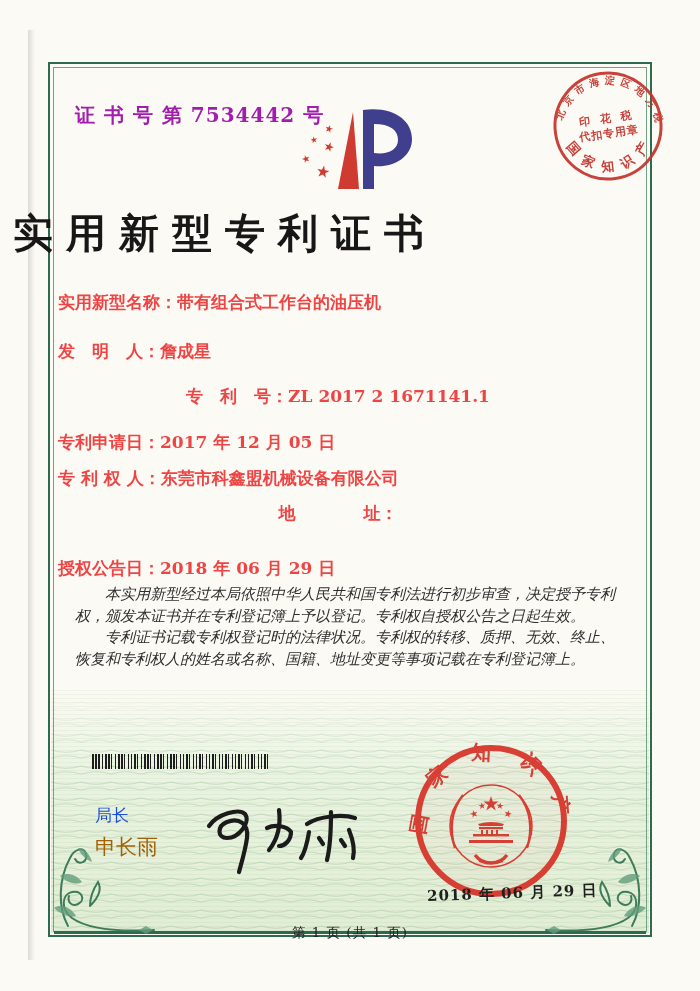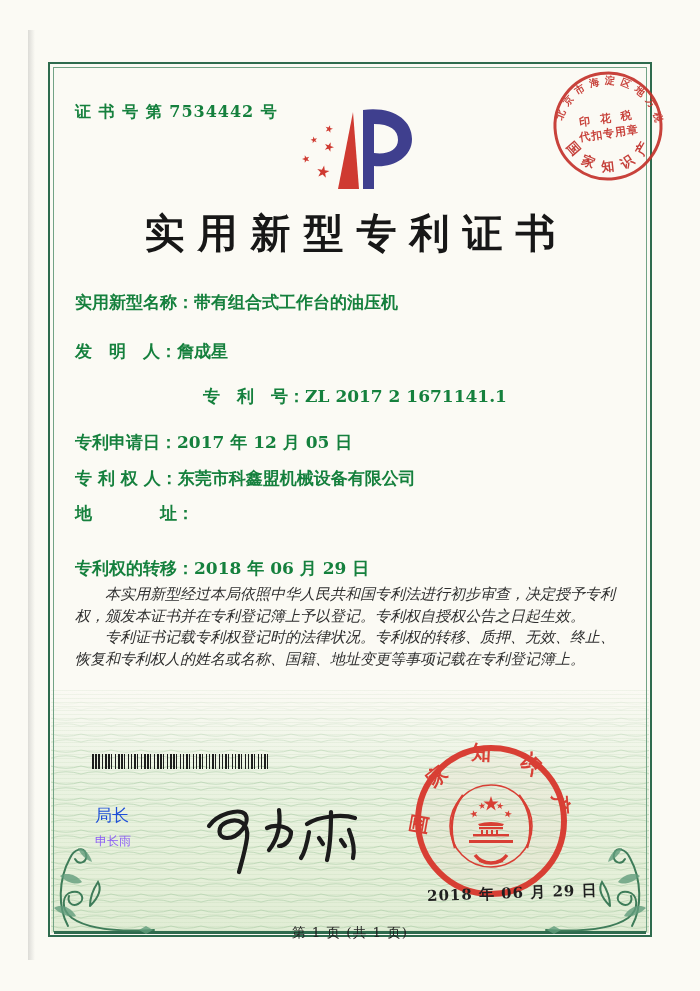--- a/index.html
+++ b/index.html
@@ -25,45 +25,45 @@
       repeating-linear-gradient(to bottom,rgba(140,180,130,.10) 0 1px,rgba(0,0,0,0) 1px 4px),
       linear-gradient(to bottom,rgba(232,242,223,0) 0%,rgba(232,242,223,.85) 35%,#e6f0da 70%,#e1edd5 100%);}
   .waves{left:51px;top:690px;width:598px;height:243px;z-index:1;
     -webkit-mask-image:linear-gradient(to bottom,transparent,#000 32%);
     mask-image:linear-gradient(to bottom,transparent,#000 32%);}
   .waves path{fill:none;stroke:#9cc59a;stroke-width:.8;opacity:.6;}
   .flourish{z-index:3;}
   .flourish .ln{fill:none;stroke:#3e7c59;stroke-width:2;stroke-linecap:round;}
   .flourish .lf{fill:#629c7c;opacity:.8;stroke:none;}
   
-  .cert-no{left:75px;top:102px;font-size:16px;font-weight:600;letter-spacing:1px;color:#15803d;z-index:3;}
+  .cert-no{left:75px;top:102px;font-size:20px;font-weight:600;letter-spacing:1px;color:#a21caf;z-index:3;}
   .logo{left:279px;top:94px;z-index:3;}
-  .title{left:0;right:0;top:206px;text-align:center;font-size:40px;font-weight:600;
+  .title{left:0;right:0;top:206px;font-size:40px;font-weight:600;
     letter-spacing:13px;text-indent:13px;color:#171717;z-index:3;}
   
-  .frow{left:75px;width:560px;font-size:17px;font-weight:600;color:#15803d;z-index:3;line-height:24px;}
+  .frow{left:58px;width:560px;font-size:17px;font-weight:600;color:#ef4444;z-index:3;line-height:24px;}
   .frow .flabel{white-space:pre;}
   .addr{display:flex;}
   .addr .favalue{width:452px;}
   .grant .g2{position:absolute;left:325px;top:0;white-space:nowrap;}
   .grant .g1{white-space:nowrap;}
   
   .body-text{left:75px;top:584px;width:553px;z-index:3;font-size:15px;line-height:21.5px;color:#2e2e2e;}
   .body-text p{margin:0;text-indent:2em;font-weight:500;font-style:italic;}
   
   .barcode{left:92px;top:754px;width:178px;height:15px;z-index:3;
     background:repeating-linear-gradient(to right,
       #1d1d1d 0 1.5px,rgba(0,0,0,0) 1.5px 3px,
       #1d1d1d 3px 5px,rgba(0,0,0,0) 5px 6.5px,
       #1d1d1d 6.5px 7.5px,rgba(0,0,0,0) 7.5px 10px,
       #1d1d1d 10px 11px,rgba(0,0,0,0) 11px 13px);}
   .director-title{left:95px;top:804px;font-size:17px;z-index:3;
     font-family:"DejaVu Sans","Liberation Sans",sans-serif;color:#1d4ed8;}
-  .director-name{left:95px;top:833px;font-size:12px;z-index:3;
-    font-family:Liberation Mono, monospace;color:#8b5cf6;}
+  .director-name{left:95px;top:833px;font-size:21px;z-index:3;
+    font-family:Liberation Mono, monospace;color:#a16207;}
   .signature{left:195px;top:788px;z-index:4;}
   .signature path{fill:none;stroke:#1b1b1b;stroke-width:4.2;stroke-linecap:round;stroke-linejoin:round;}
   .seal{left:406px;top:736px;z-index:4;opacity:.95;}
   .seal-date{left:427px;top:884px;font-size:15px;font-weight:600;letter-spacing:1px;color:#1f1f1f;
     z-index:5;transform:rotate(-2deg);white-space:nowrap;}
   .tax-stamp{left:548px;top:66px;z-index:4;opacity:.92;transform:rotate(-8deg);}
   .footer{left:0;right:0;top:912px;text-align:center;font-size:13.5px;color:#1f1f1f;z-index:3;letter-spacing:1px;margin-top:12px;}
   .seal-text{font-weight:700;font-family:"DejaVu Serif","Liberation Serif",serif;}
 </style>
 </head>
@@ -113,25 +113,25 @@
   </g>
 </svg>
 
 <div class="abs title">实用新型专利证书</div>
 
 <div class="abs frow" style="top:290px;"><span class="flabel">实用新型名称：</span><span class="fvalue">带有组合式工作台的油压机</span></div>
 <div class="abs frow" style="top:339px;"><span class="flabel">发　明　人：</span><span class="fvalue">詹成星</span></div>
 <div class="abs frow" style="top:384px;text-align:center;"><span class="flabel">专　利　号：</span><span class="fvalue">ZL 2017 2 1671141.1</span></div>
 <div class="abs frow" style="top:430px;"><span class="flabel">专利申请日：</span><span class="fvalue">2017 年 12 月 05 日</span></div>
 <div class="abs frow" style="top:466px;"><span class="flabel">专 利 权 人：</span><span class="fvalue">东莞市科鑫盟机械设备有限公司</span></div>
-<div class="abs frow addr" style="top:501px;">
+<div class="abs frow addr" style="top:501px;justify-content:center;">
     <span class="flabel">地　　　　址：</span>
   </div>
 <div class="abs frow grant" style="top:556px;">
-  <span class="g1"><span>专利权的转移：</span><span>2018 年 06 月 29 日</span></span>
+  <span class="g1"><span>授权公告日：</span><span>2018 年 06 月 29 日</span></span>
 </div>
 
 <div class="abs body-text">
   <p>本实用新型经过本局依照中华人民共和国专利法进行初步审查，决定授予专利权，颁发本证书并在专利登记簿上予以登记。专利权自授权公告之日起生效。</p>
   <p>专利证书记载专利权登记时的法律状况。专利权的转移、质押、无效、终止、恢复和专利权人的姓名或名称、国籍、地址变更等事项记载在专利登记簿上。</p>
 </div>
 
 <div class="abs barcode"></div>
 <div class="abs director-title">局长</div>
 <div class="abs director-name">申长雨</div>

